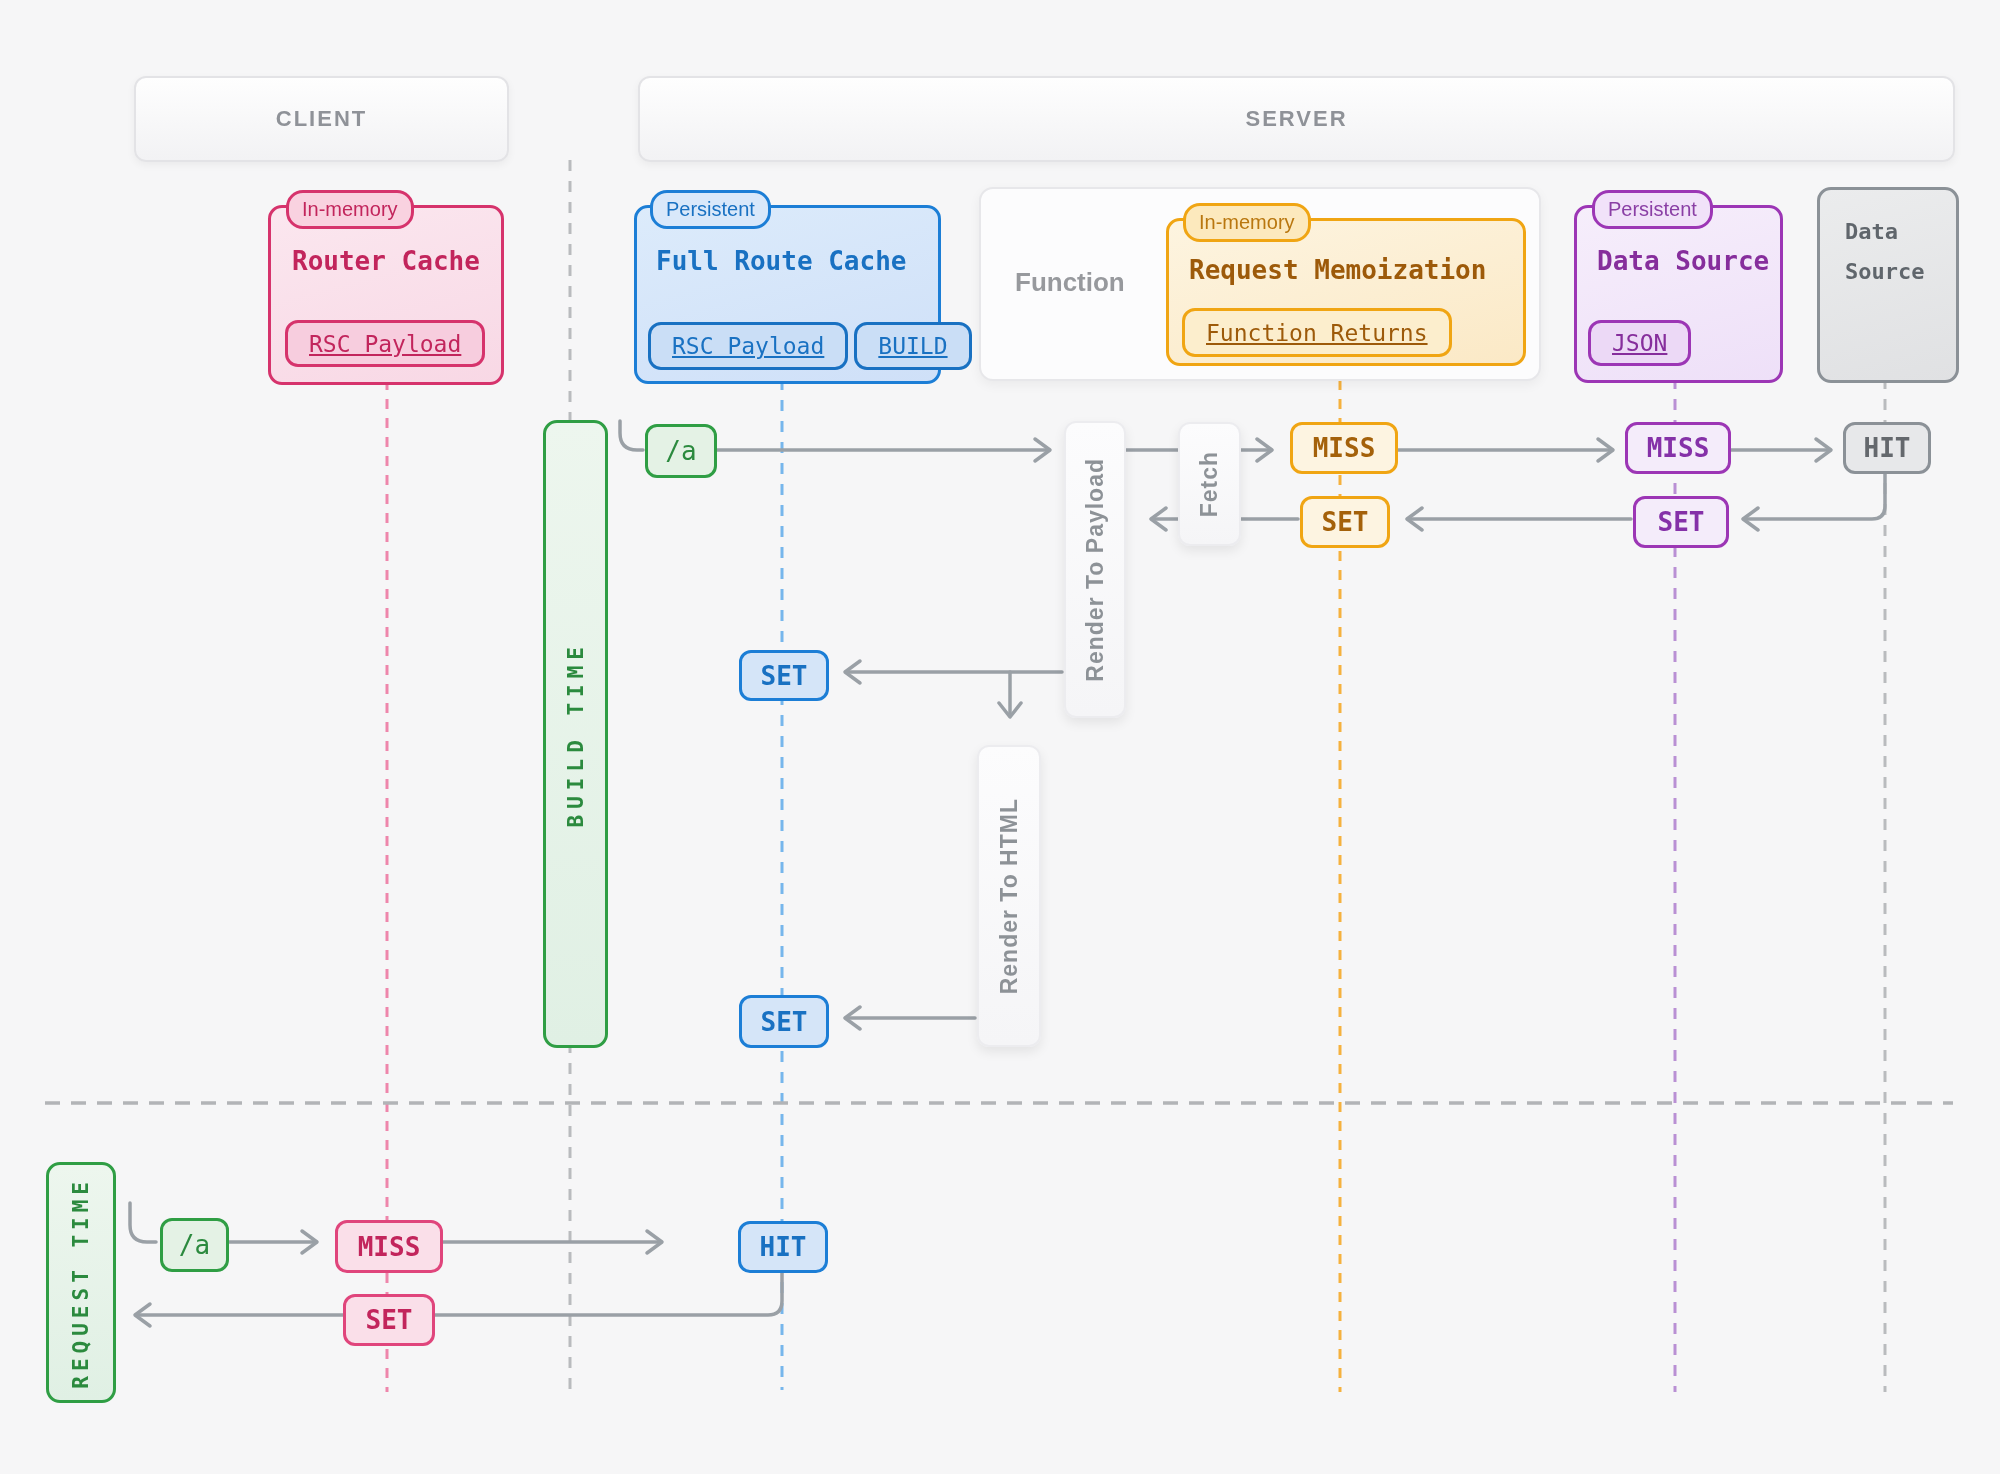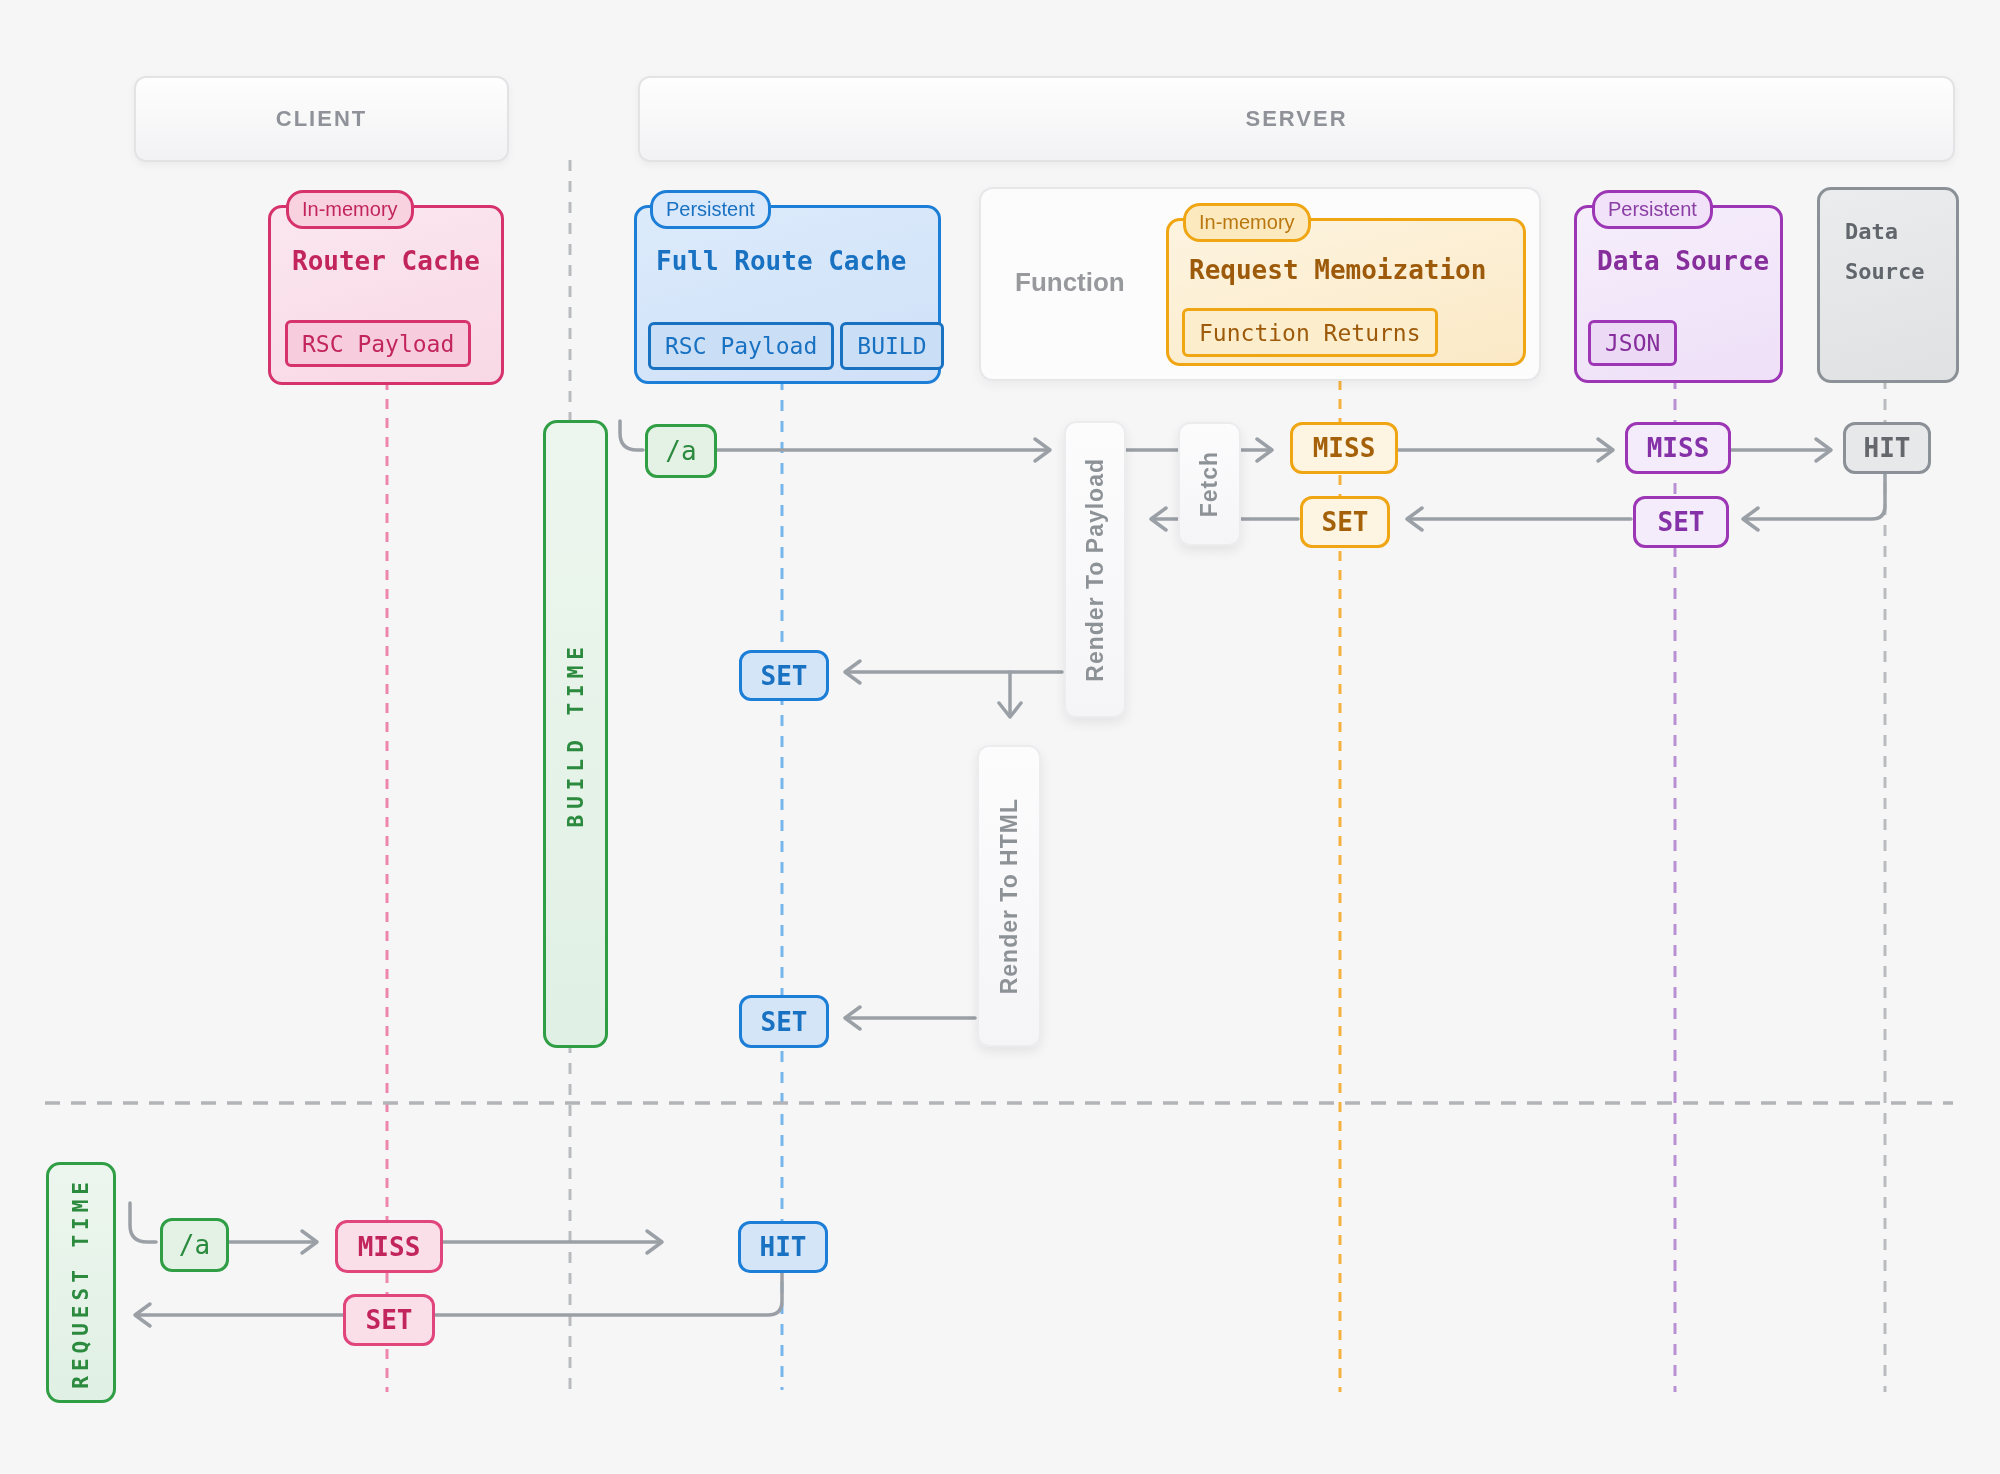--- a/index.html
+++ b/index.html
@@ -12,22 +12,22 @@
   .hdr{background:linear-gradient(180deg,#fefefe,#f2f2f4);border:2px solid #e3e3e6;border-radius:12px;
        box-shadow:0 3px 8px rgba(0,0,0,.05);display:flex;align-items:center;justify-content:center;
        font:700 22px "Liberation Sans",sans-serif;color:#8f9298;letter-spacing:2px;z-index:2;}
 
   
   .nodebox{border-radius:14px;border-style:solid;border-width:3px;z-index:2;}
   .tag{position:absolute;top:-18px;height:33px;border-radius:17px;border:3px solid;display:inline-flex;
        align-items:center;padding:0 13px;font:500 20px "Liberation Sans",sans-serif;white-space:nowrap;z-index:3;}
   .title{position:absolute;font:700 26px "DejaVu Sans Mono",monospace;white-space:nowrap;}
   .chiprow{position:absolute;display:flex;gap:6px;}
-  .chip{border:3px solid;border-radius:6px;display:inline-flex;align-items:center;padding:0 14px;
-        font:400 23px "DejaVu Sans Mono",monospace;white-space:nowrap;}
+  .chip{border:3px solid;border-radius:13px;display:inline-flex;align-items:center;padding:0 21px;
+        font:400 23px "DejaVu Sans Mono",monospace;white-space:nowrap;text-decoration:underline;}
 
   
   .status{position:absolute;border:3px solid;border-radius:12px;display:flex;align-items:center;
           justify-content:center;font:700 26px "DejaVu Sans Mono",monospace;z-index:3;}
   .route{font-weight:400;}
 
   
   .pink-box{background:linear-gradient(165deg,#fbe7ef,#f8d8e5);border-color:#d6336c;}
   .pink-tag{background:#f9d2e0;border-color:#d6336c;color:#c2255c;}
   .pink-t{color:#c2255c;}

